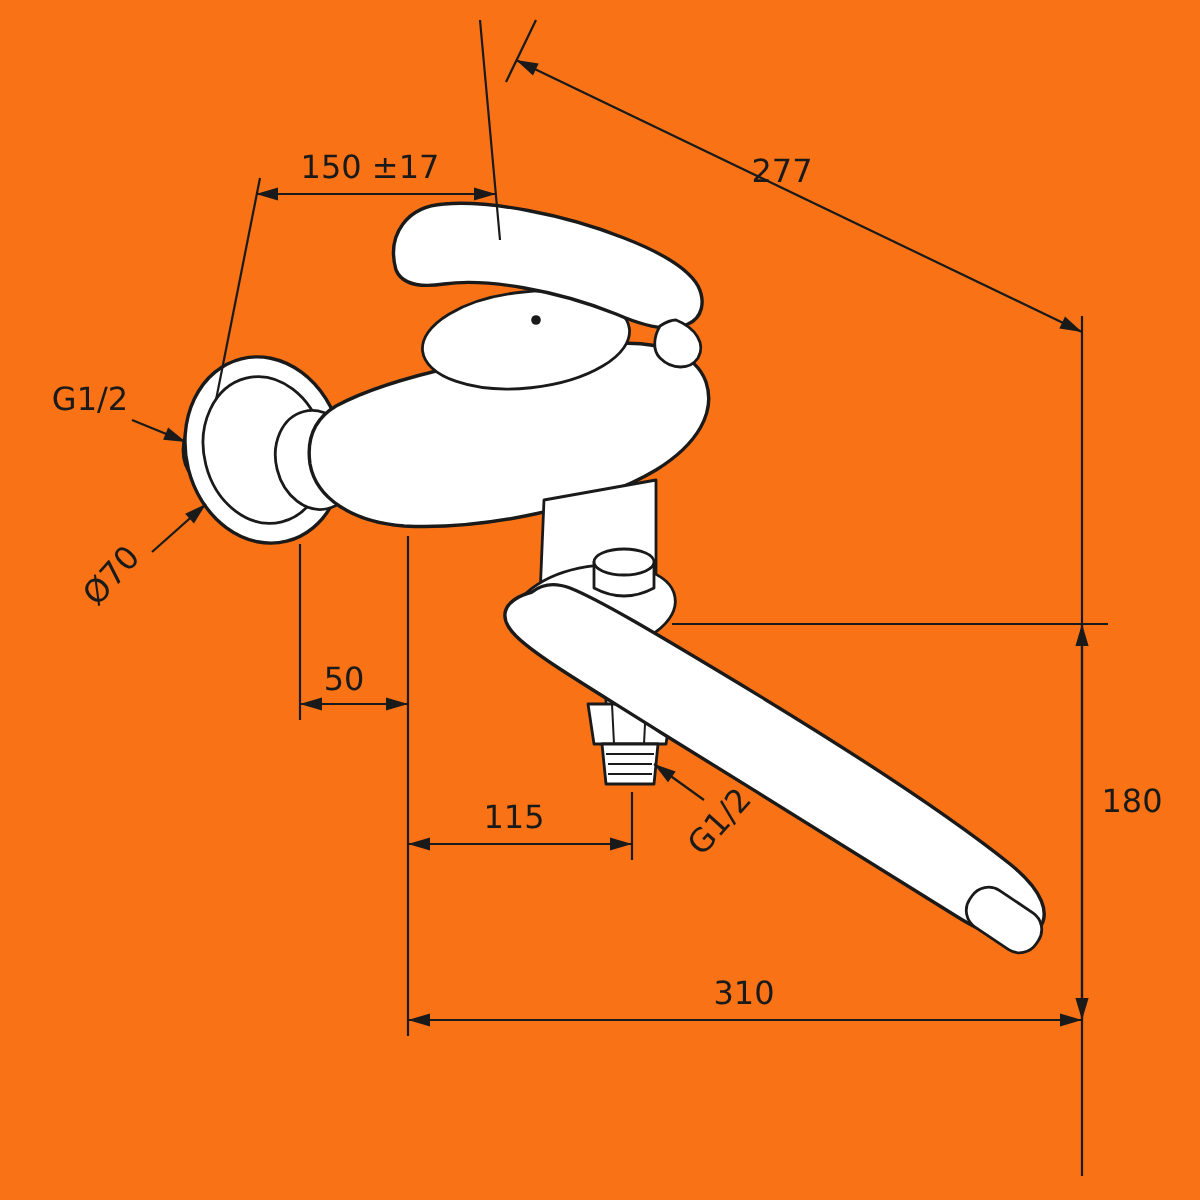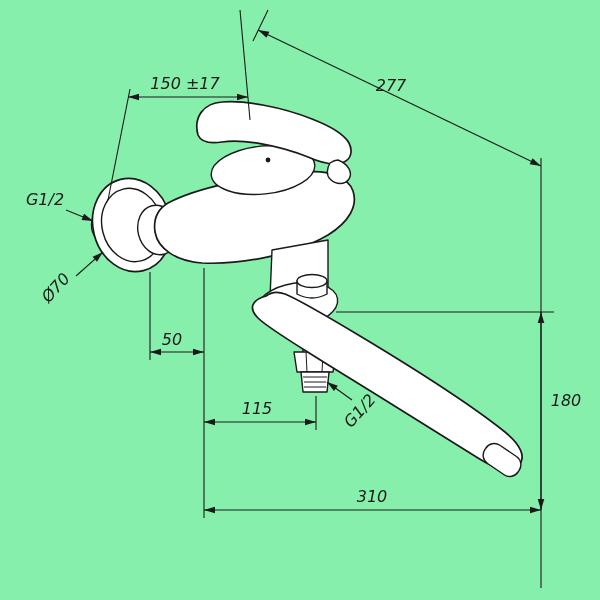--- a/index.html
+++ b/index.html
@@ -6,23 +6,22 @@
     margin: 0;
     padding: 0;
     background: #ffffff;
     width: 600px;
     height: 600px;
     font-family: "DejaVu Sans", "Liberation Sans", sans-serif;
   }
   #canvas {
     width: 600px;
     height: 600px;
-    background: #86efac;
+    background: #f97316;
     position: relative;
-    font-style: italic;
   }
   svg { display: block; }
   .outline   { fill: #ffffff; stroke: #1a1a1a; stroke-width: 1.7; stroke-linejoin: round; }
   .outline2  { fill: #ffffff; stroke: #1a1a1a; stroke-width: 1.4; stroke-linejoin: round; }
   .detail    { fill: none;    stroke: #1a1a1a; stroke-width: 1;   }
   .dim       { fill: none;    stroke: #1a1a1a; stroke-width: 1.1; }
   .dimtext   { fill: #1a1a1a; font-size: 16px; font-family: "DejaVu Sans", "Liberation Sans", sans-serif; }
 </style>
 </head>
 <body>

